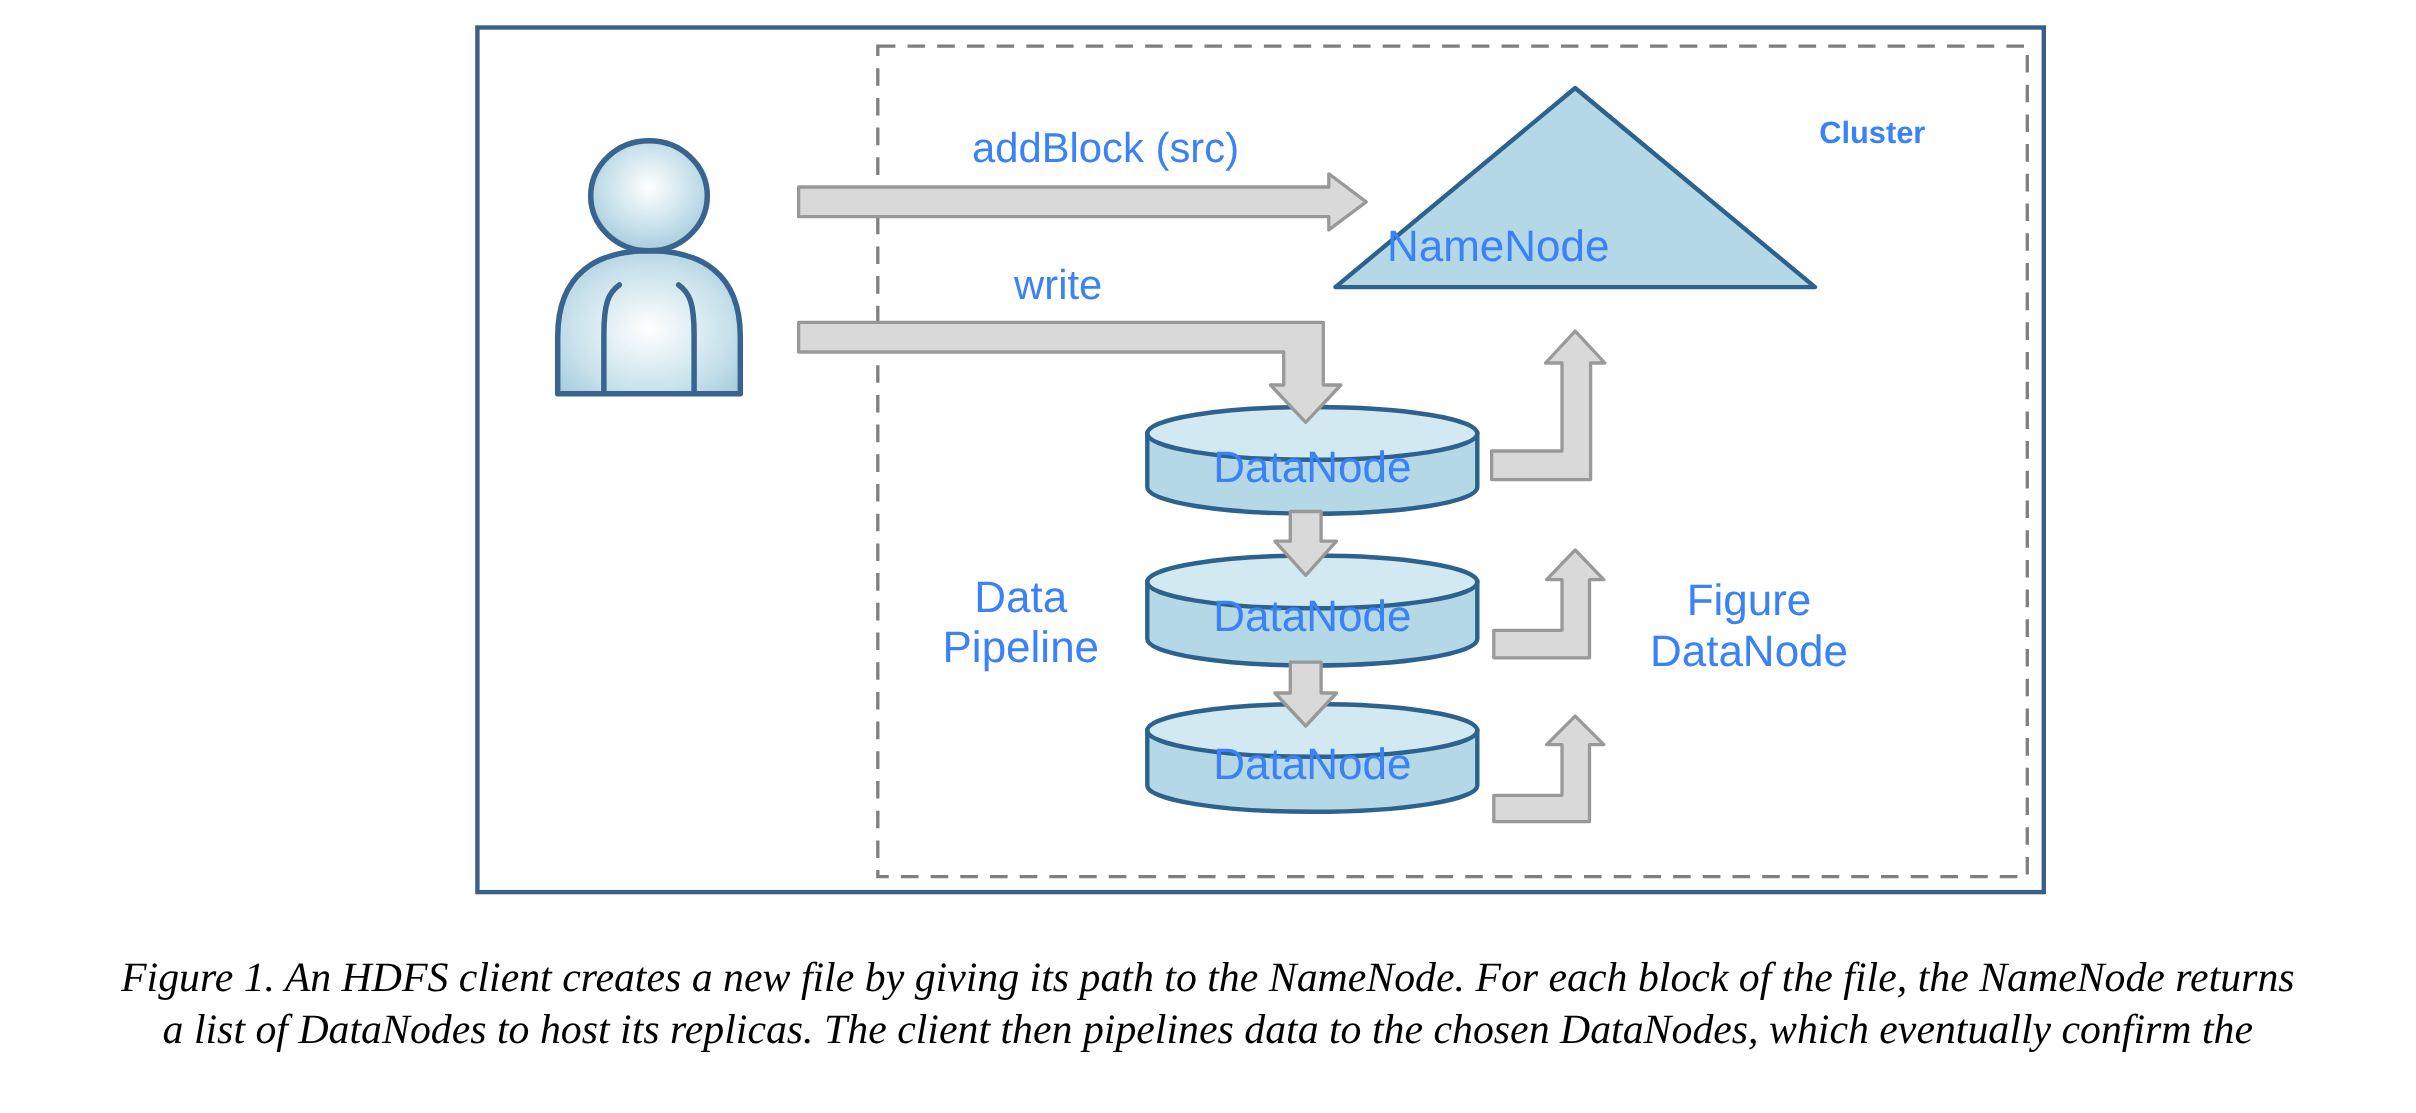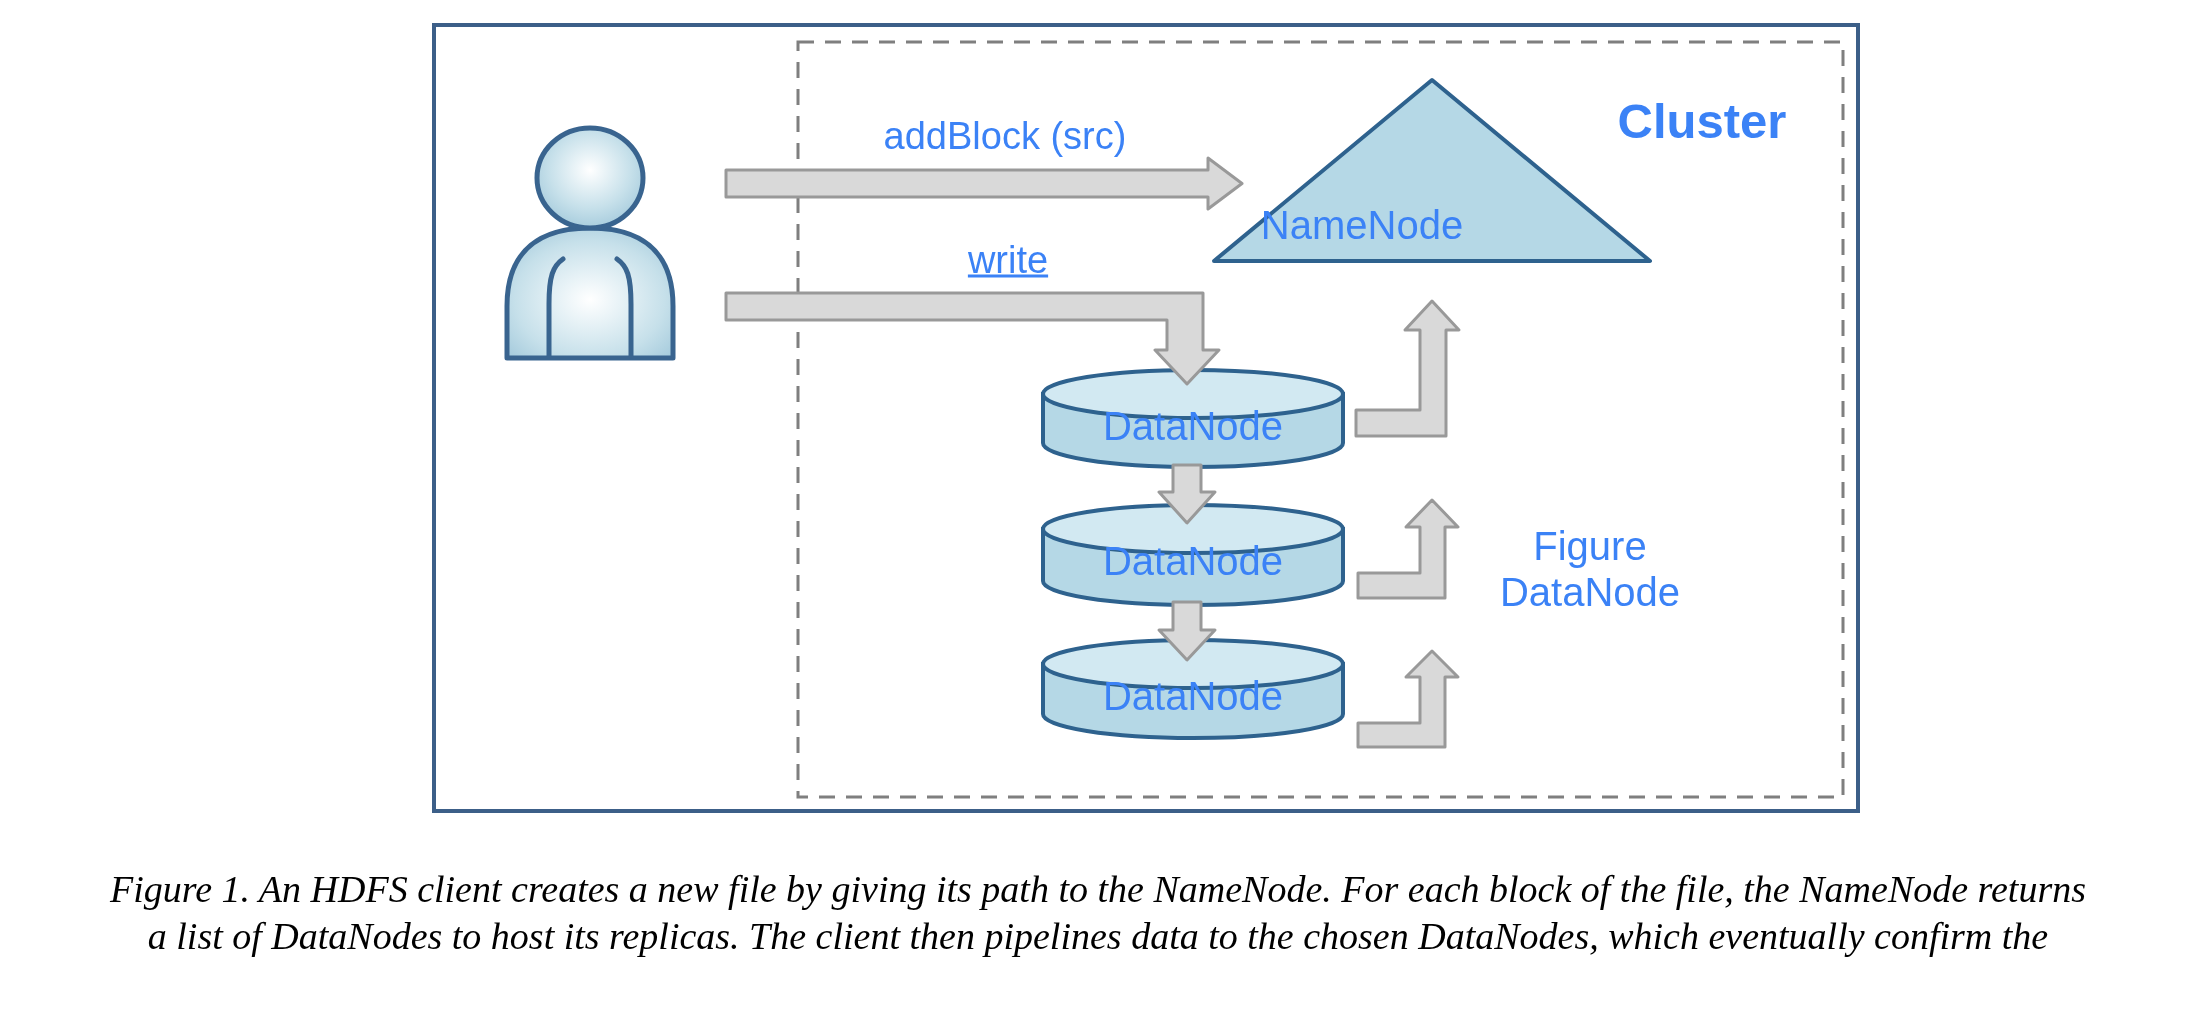--- a/index.html
+++ b/index.html
@@ -4,21 +4,21 @@
 <style>
   html,body{margin:0;padding:0;background:#ffffff;}
   .stage{position:relative;width:2196px;height:1012px;background:#ffffff;overflow:hidden;
          font-family:"Liberation Sans",sans-serif;color:#111;}
   .shapes{position:absolute;left:0;top:0;}
   .lbl{position:absolute;transform:translate(-50%,-50%);white-space:nowrap;
        font-size:40px;color:#3b82f6;text-align:center;}
   .lbl.bold{font-weight:bold;}
   .lbl.small{font-size:38px;}
   .lbl.two-line{line-height:46px;white-space:normal;}
-  .cluster-lbl{font-size:49px;font-weight:bold;}
+  .cluster-lbl{font-size:28px;font-weight:bold;}
   .caption{position:absolute;left:0;top:866px;width:2196px;text-align:center;
            font-family:"Liberation Serif",serif;font-style:italic;
            font-size:38px;line-height:47px;color:#000;}
   .caption div{white-space:nowrap;}
 </style>
 </head>
 <body>
 
 <div class="stage">
 
@@ -70,30 +70,34 @@
     <polygon points="1173,602 1201,602 1201,630 1215,630 1187,660 1159,630 1173,630" fill="#d9d9d9" stroke="#999999" stroke-width="3" stroke-linejoin="round"></polygon>
 
     <polygon points="1356,410 1420,410 1420,330 1405,330 1432,301 1459,330 1446,330 1446,436 1356,436" fill="#d9d9d9" stroke="#999999" stroke-width="3" stroke-linejoin="round"></polygon>
     <polygon points="1358,573 1420,573 1420,527 1406,527 1432,500 1458,527 1445,527 1445,598 1358,598" fill="#d9d9d9" stroke="#999999" stroke-width="3" stroke-linejoin="round"></polygon>
     <polygon points="1358,723 1420,723 1420,677 1406,677 1432,651 1458,677 1445,677 1445,747 1358,747" fill="#d9d9d9" stroke="#999999" stroke-width="3" stroke-linejoin="round"></polygon>
   </svg>
 
 
   <div class="lbl small" style="left:1005px;top:136px;">addBlock (src)</div>
 
-  <div class="lbl small" style="left:1008px;top:260px;text-decoration:underline;">write</div>
+  <div class="lbl small" style="left:962px;top:260px;">write</div>
 
   <div class="lbl" style="left:1362px;top:225px;">NameNode</div>
 
   <div class="lbl cluster-lbl" style="left:1702px;top:121px;">Cluster</div>
 
   <div class="lbl" style="left:1193px;top:426px;">DataNode</div>
   <div class="lbl" style="left:1193px;top:561px;">DataNode</div>
   <div class="lbl" style="left:1193px;top:696px;">DataNode</div>
 
+  <div class="lbl two-line" style="left:928px;top:566px;">
+    <div>Data</div>
+    <div>Pipeline</div>
+  </div>
 
   <div class="lbl two-line" style="left:1590px;top:569px;">
     <div>Figure</div>
     <div>DataNode</div>
   </div>
 
   <div class="caption">
     <div>Figure 1. An HDFS client creates a new file by giving its path to the NameNode. For each block of the file, the NameNode returns</div>
     <div>a list of DataNodes to host its replicas. The client then pipelines data to the chosen DataNodes, which eventually confirm the</div>
   </div>

